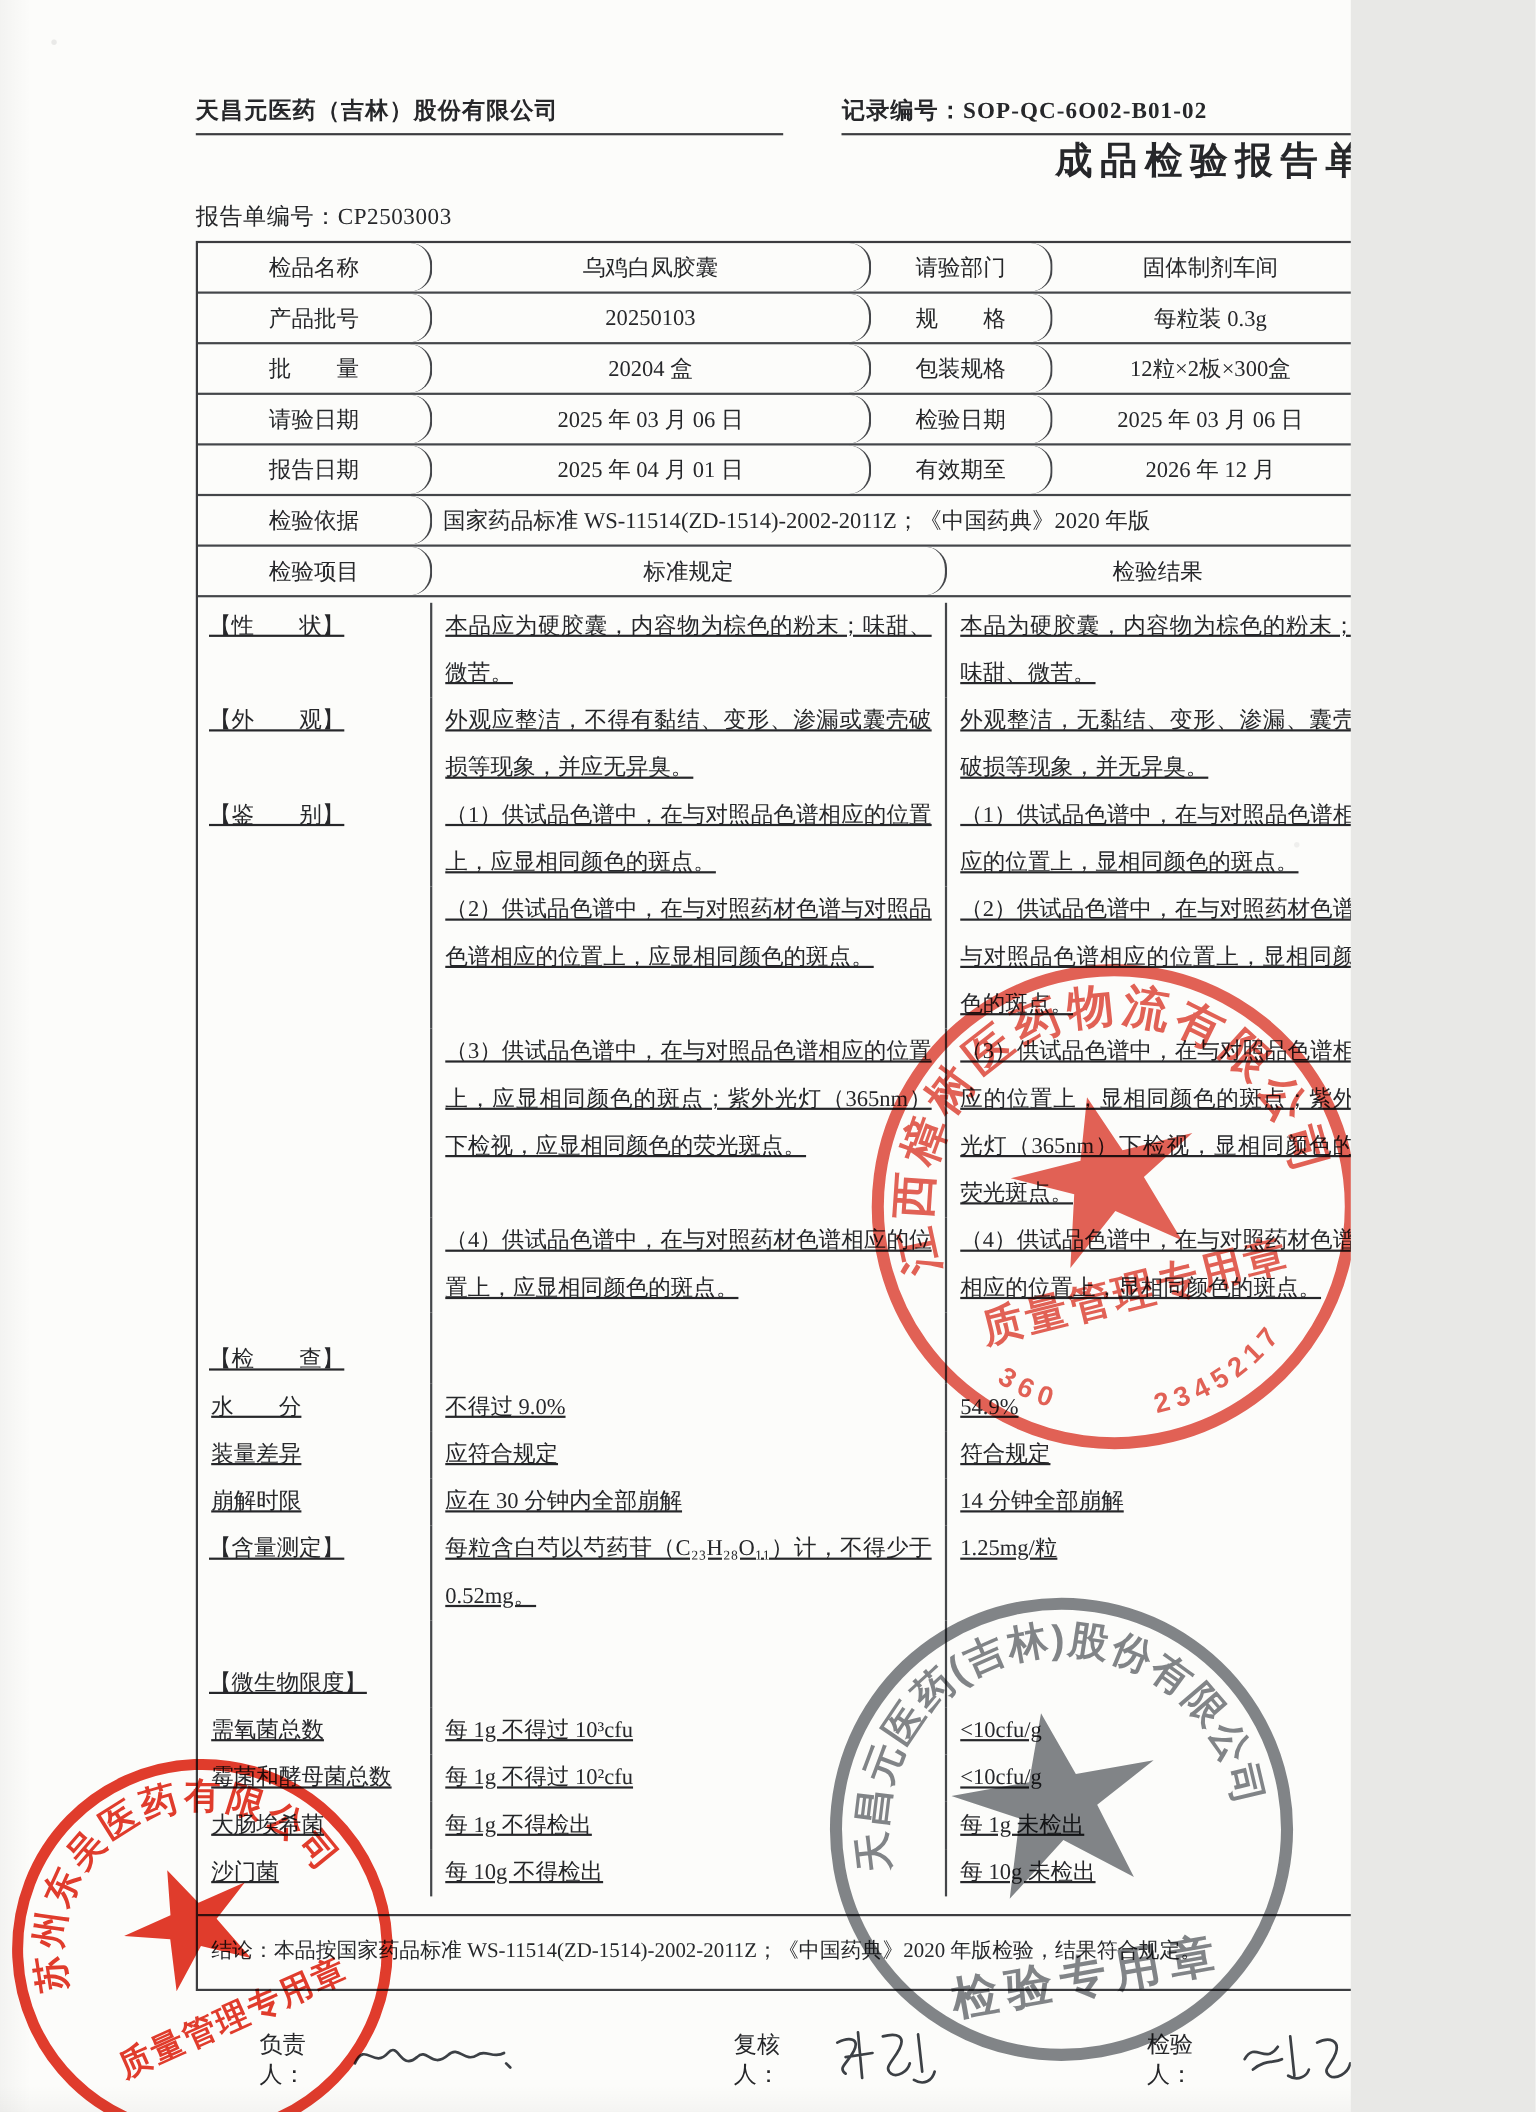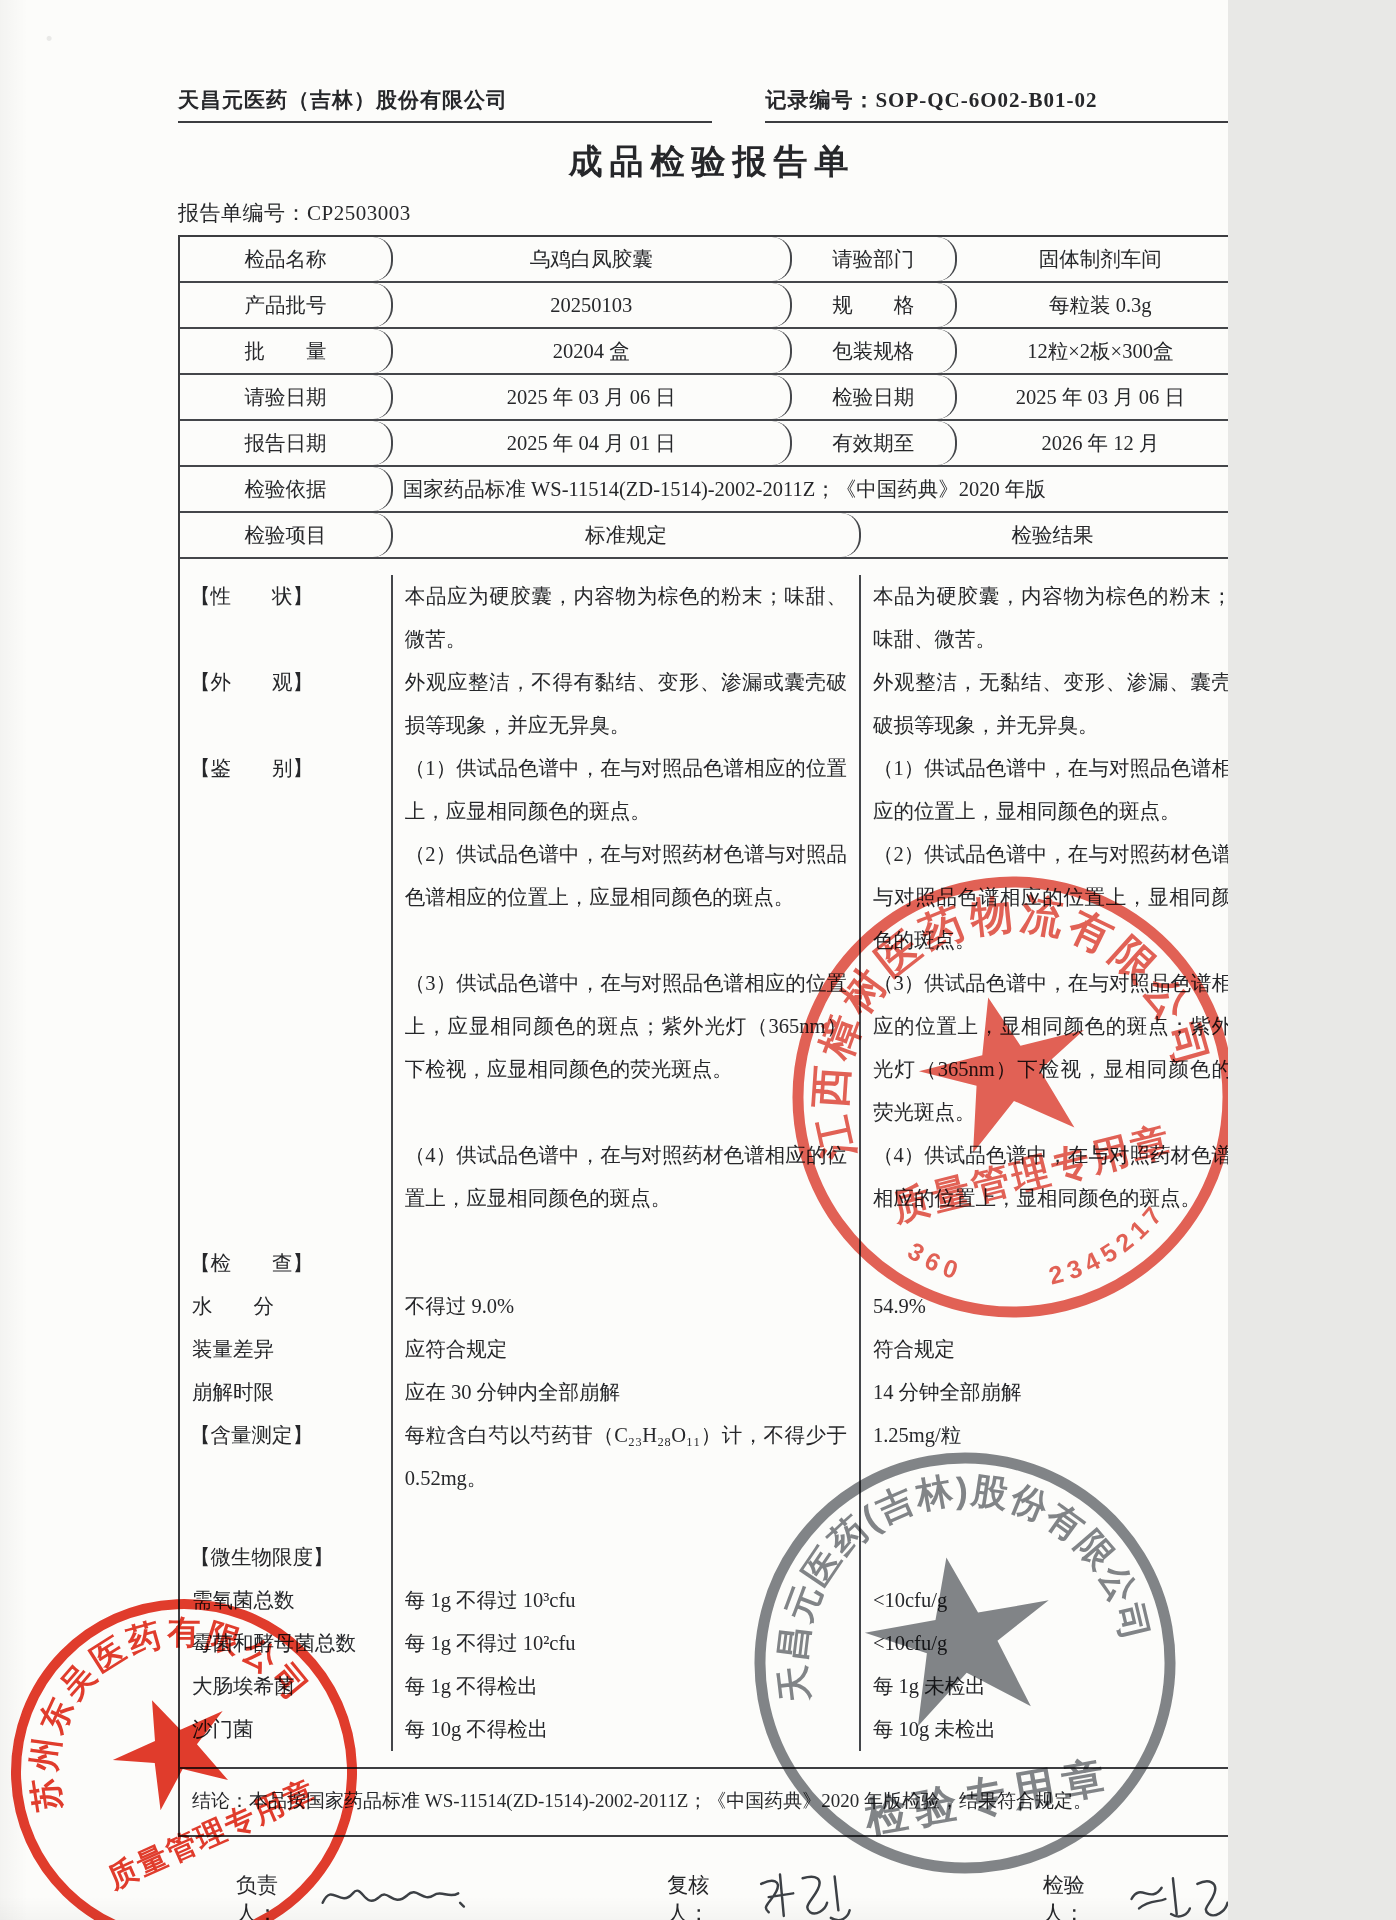--- a/index.html
+++ b/index.html
@@ -17,21 +17,21 @@
       radial-gradient(circle at 96% 40%, rgba(120,120,120,.10) 0 2px, transparent 3px),
       linear-gradient(90deg, rgba(0,0,0,.035), rgba(0,0,0,0) 28px),
       linear-gradient(0deg, rgba(0,0,0,.03), rgba(0,0,0,0) 24px);
   }
   #content{position:absolute;left:178px;top:86px;width:1068px;}
   
   .hdr{display:flex;justify-content:space-between;align-items:flex-end;font-size:21px;font-weight:600;letter-spacing:1px;}
   .hdr .u{border-bottom:2px solid #3c3d40;padding-bottom:7px;}
   .hdr .left{width:50%;}
   .hdr .right{width:45%;text-align:left;}
-  .title{margin-top:16px;text-align:center;font-size:34px;font-weight:700;letter-spacing:7px;}
+  .title{text-align:right;font-size:34px;font-weight:700;letter-spacing:7px;}
   .repno{margin-top:14px;font-size:21px;letter-spacing:.5px;}
   
   .tbl{margin-top:8px;border:2.5px solid #3c3d40;font-size:20.5px;}
   .cols4{display:grid;grid-template-columns:20% 37.5% 15.5% 27%;}
   .cols2{display:grid;grid-template-columns:20% 80%;}
   .cols3{display:grid;grid-template-columns:20% 44% 36%;}
   .row{border-bottom:2px solid var(--line);}
   .cell{padding:8px 10px;display:flex;align-items:center;justify-content:center;text-align:center;min-height:44px;}
   .cell.vr{border-right:2px solid var(--line);border-radius:20px;}
   .cell.left{justify-content:flex-start;text-align:center;}
@@ -119,21 +119,21 @@
         <div class="cell vr">检验依据</div>
         <div class="cell left">国家药品标准 WS-11514(ZD-1514)-2002-2011Z；《中国药典》2020 年版</div>
       </div>
 
       <div class="cols3 row colhead">
         <div class="cell vr">检验项目</div>
         <div class="cell vr">标准规定</div>
         <div class="cell">检验结果</div>
       </div>
 
-      <div id="item-rows" style="padding:16px 0 16px;">
+      <div id="item-rows" style="padding:5px 0 16px;text-decoration:underline;">
   <div class="cols3 brow">
     <div class="bcell vr bname bracket">【性　　状】</div>
     <div class="bcell vr">本品应为硬胶囊，内容物为棕色的粉末；味甜、微苦。</div>
     <div class="bcell">本品为硬胶囊，内容物为棕色的粉末；味甜、微苦。</div>
   </div>
 
   <div class="cols3 brow">
     <div class="bcell vr bname bracket">【外　　观】</div>
     <div class="bcell vr">外观应整洁，不得有黏结、变形、渗漏或囊壳破损等现象，并应无异臭。</div>
     <div class="bcell">外观整洁，无黏结、变形、渗漏、囊壳破损等现象，并无异臭。</div>

